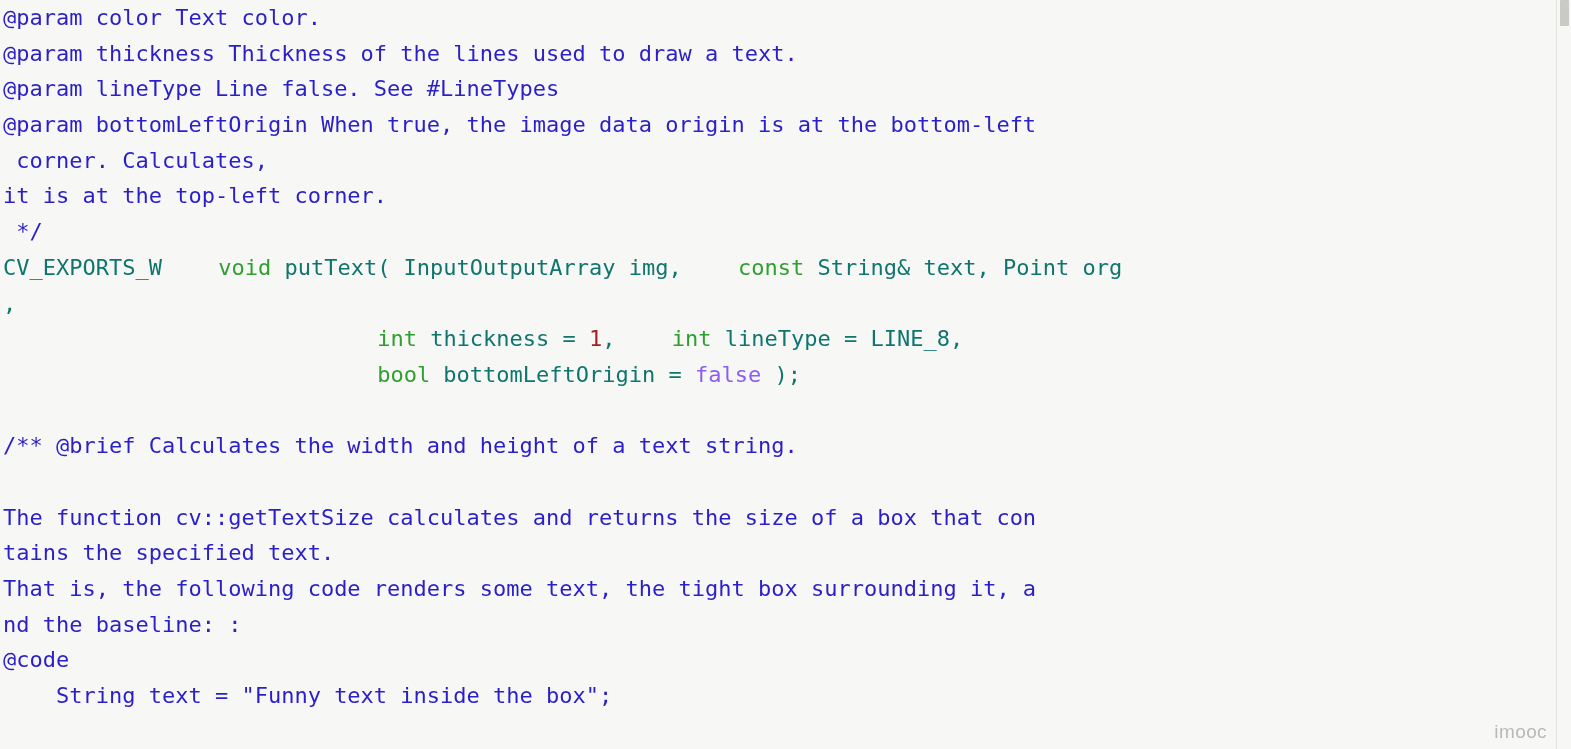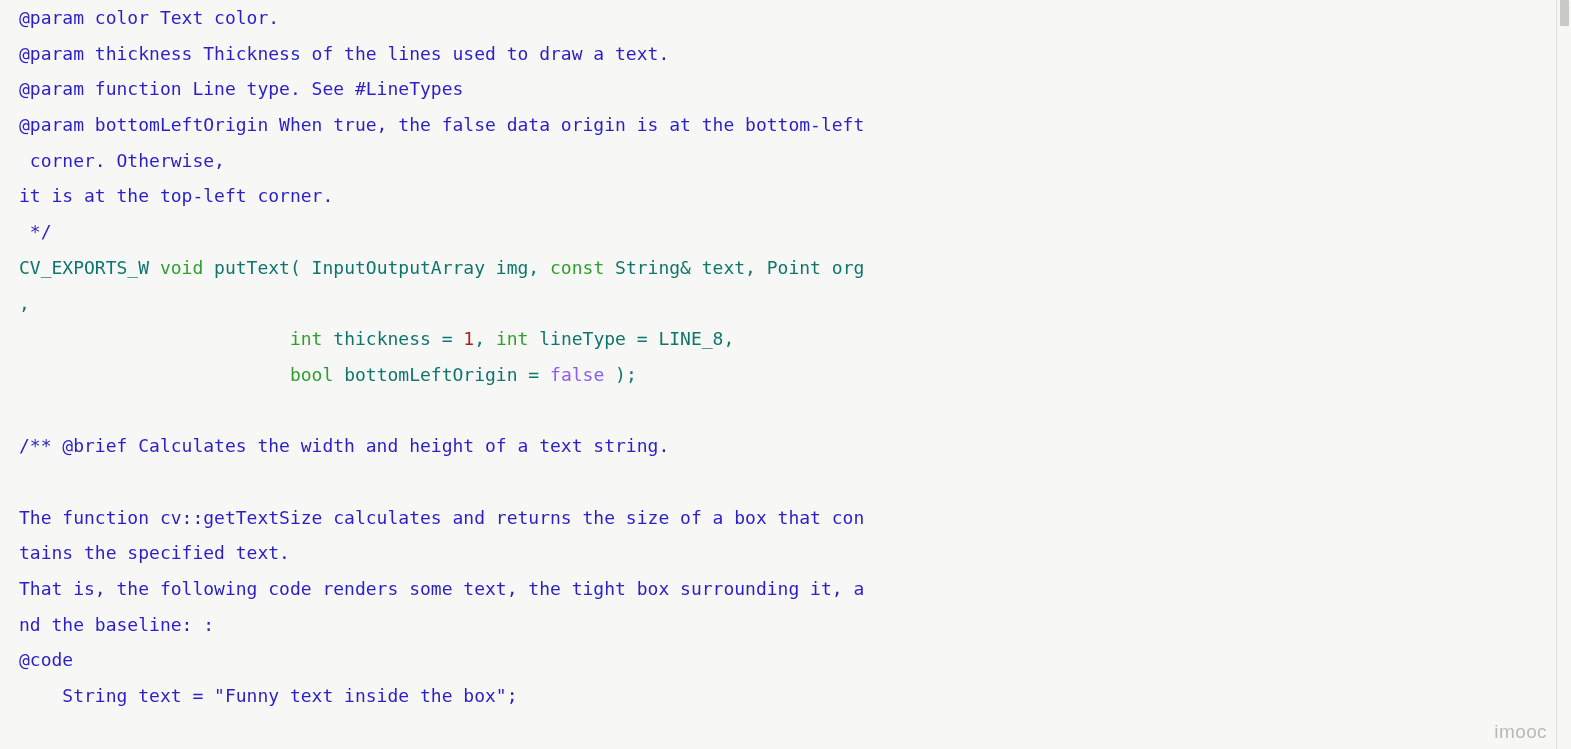--- a/index.html
+++ b/index.html
@@ -29,33 +29,33 @@
     width: 1556px;
     height: 749px;
     padding: 0;
     box-sizing: border-box;
     background: #f7f7f5;
   }
 
   .code-line {
     height: 35.7px;
     line-height: 35.7px;
-    font-size: 18px;
+    font-size: 22px;
     letter-spacing: 0px;
     white-space: pre;
     color: #2a1fc8;
     font-family: "DejaVu Sans Mono", monospace;
-    padding-left: 19px;
+    padding-left: 3px;
     overflow: hidden;
   }
 
   .tok { white-space: pre; }
   .t-comment  { color: #2a1fc8; }
   .t-plain    { color: #0f766e; }
-  .t-keyword  { color: #2fa02f; }
+  .t-keyword  { color: #2fa02f; margin-left: 43px; }
   .t-number   { color: #a52020; }
   .t-literal  { color: #8b5cf6; }
   .t-blank    { color: transparent; }
 
   
   #scroll-gutter {
     position: absolute;
     top: 0;
     right: 0;
     width: 15px;
@@ -87,23 +87,23 @@
   }
 </style>
 </head>
 <body>
 
 <div id="viewer">
 
   <div id="code-surface">
       <div class="code-line"><span class="tok t-comment">@param color Text color.</span></div>
       <div class="code-line"><span class="tok t-comment">@param thickness Thickness of the lines used to draw a text.</span></div>
-      <div class="code-line"><span class="tok t-comment">@param function Line type. See #LineTypes</span></div>
-      <div class="code-line"><span class="tok t-comment">@param bottomLeftOrigin When true, the false data origin is at the bottom-left</span></div>
-      <div class="code-line"><span class="tok t-comment"> corner. Otherwise,</span></div>
+      <div class="code-line"><span class="tok t-comment">@param lineType Line false. See #LineTypes</span></div>
+      <div class="code-line"><span class="tok t-comment">@param bottomLeftOrigin When true, the image data origin is at the bottom-left</span></div>
+      <div class="code-line"><span class="tok t-comment"> corner. Calculates,</span></div>
       <div class="code-line"><span class="tok t-comment">it is at the top-left corner.</span></div>
       <div class="code-line"><span class="tok t-comment"> */</span></div>
       <div class="code-line"><span class="tok t-plain">CV_EXPORTS_W </span><span class="tok t-keyword">void</span><span class="tok t-plain"> putText( InputOutputArray img, </span><span class="tok t-keyword">const</span><span class="tok t-plain"> String&amp; text, Point org</span></div>
       <div class="code-line"><span class="tok t-plain">,</span></div>
       <div class="code-line"><span class="tok t-plain">                         </span><span class="tok t-keyword">int</span><span class="tok t-plain"> thickness = </span><span class="tok t-number">1</span><span class="tok t-plain">, </span><span class="tok t-keyword">int</span><span class="tok t-plain"> lineType = LINE_8,</span></div>
       <div class="code-line"><span class="tok t-plain">                         </span><span class="tok t-keyword">bool</span><span class="tok t-plain"> bottomLeftOrigin = </span><span class="tok t-literal">false</span><span class="tok t-plain"> );</span></div>
       <div class="code-line"><span class="tok t-blank"> </span></div>
       <div class="code-line"><span class="tok t-comment">/** @brief Calculates the width and height of a text string.</span></div>
       <div class="code-line"><span class="tok t-blank"> </span></div>
       <div class="code-line"><span class="tok t-comment">The function cv::getTextSize calculates and returns the size of a box that con</span></div>

